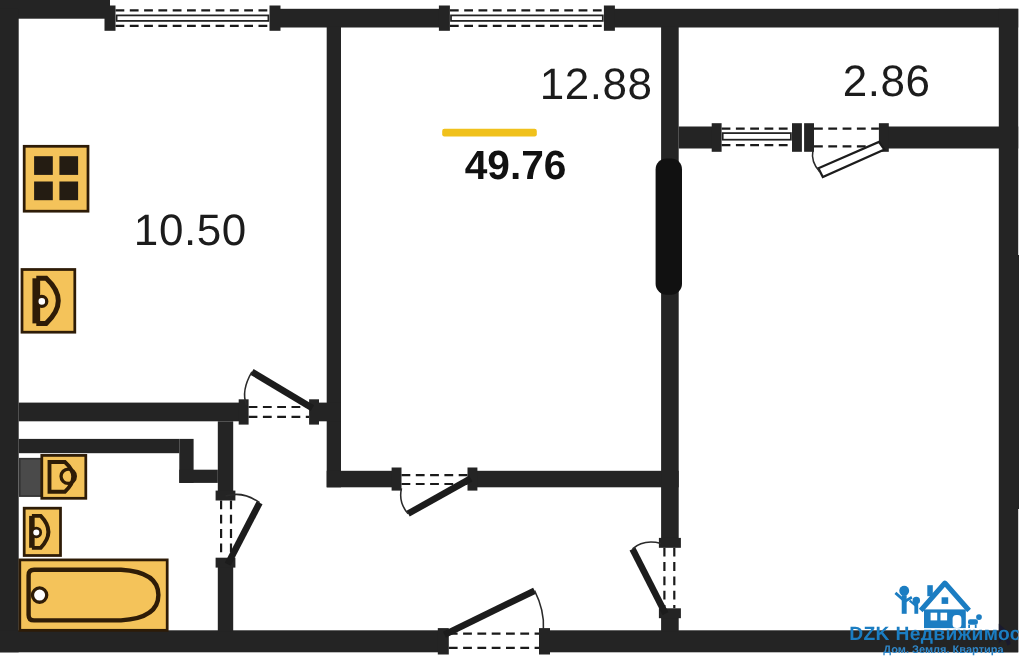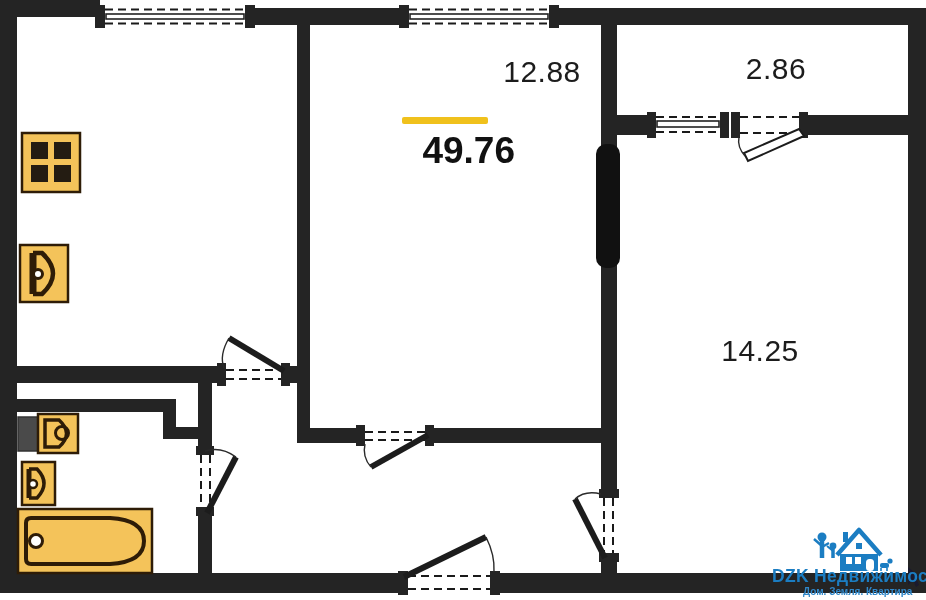--- a/index.html
+++ b/index.html
@@ -9,21 +9,21 @@
     --accent-underline:#f0c11c;
     --watermark-blue:#1b7dc2;
     --background:#ffffff;
     --label:#1c1c1c;
   }
   html,body{margin:0;padding:0;background:#fff;}
   #plan{position:relative;width:926px;height:600px;background:var(--background);overflow:hidden;
         font-family:"Liberation Sans",sans-serif;}
   .wall{position:absolute;background:var(--wall);}
   svg.overlay{position:absolute;left:0;top:0;width:926px;height:600px;}
-  .room-label{position:absolute;color:var(--label);font-size:30px;text-align:center;
+  .room-label{position:absolute;color:var(--label);font-size:40px;text-align:center;
               letter-spacing:0.5px;line-height:1;}
   .room-label.small{font-size:33px;}
   .total-label{position:absolute;color:#111;font-size:37px;font-weight:700;text-align:right;line-height:1;}
   .total-underline{position:absolute;background:var(--accent-underline);border-radius:2px;}
   .wm-brand{position:absolute;color:var(--watermark-blue);font-size:17.5px;font-weight:700;
             white-space:nowrap;z-index:5;letter-spacing:0.3px;}
   .wm-tagline{position:absolute;color:#2f87c9;font-size:10px;font-weight:700;
               white-space:nowrap;z-index:5;}
   .post{fill:var(--wall);}
   .dash{stroke:#1a1a1a;stroke-width:2;fill:none;stroke-dasharray:8 5;}
@@ -194,26 +194,26 @@
       <rect x="855" y="557" width="6" height="7" fill="#fff"></rect>
       <rect x="866" y="559" width="8" height="12" rx="3.5" fill="#fff"></rect>
       <rect class="logo" x="880" y="563" width="9" height="5" rx="2"></rect>
       <circle class="logo" cx="890" cy="561" r="2.6"></circle>
       <path class="logostroke" stroke-width="1.6" d="M881,568 L881,571 M887,568 L887,571"></path>
     </g>
 
     <polygon points="908,567 908,585 913,580 916,587 919,585 916,578 921,578" fill="#1a1a2e"></polygon>
   </svg>
 
+  <div class="room-label" style="left:103px;top:190px;width:140px;">10.50</div>
 
   <div class="room-label" style="left:472px;top:57px;width:140px;">12.88</div>
 
-  <div class="room-label" style="left:706px;top:54px;width:140px;">2.86</div>
-
-  <div class="room-label" style="left:690px;top:336px;width:140px;">14.25</div>
+  <div class="room-label" style="left:706px;top:54px;width:140px;text-align:right;">2.86</div>
+
 
 
 
   <div class="total-underline" style="left:402px;top:117px;width:86px;height:7px;"></div>
   <div class="total-label" style="left:375px;top:132px;width:140px;">49.76</div>
 
   <div class="wm-brand" style="left:772px;top:566px;">DZK Недвижимость</div>
   <div class="wm-tagline" style="left:803px;top:586px;">Дом. Земля. Квартира</div>
 
 </div>

